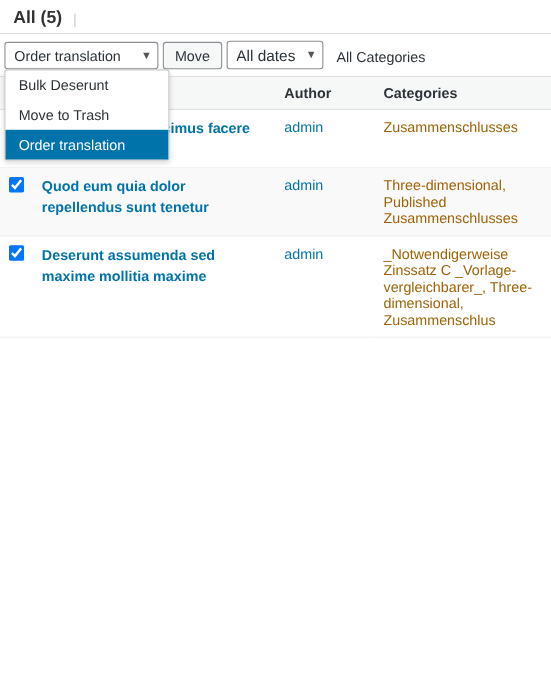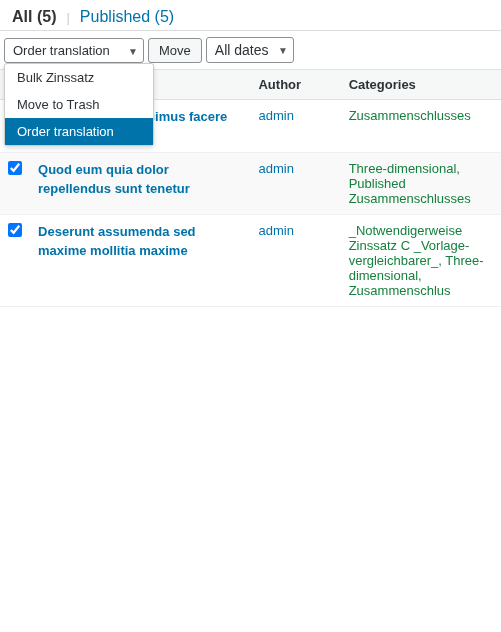--- a/index.html
+++ b/index.html
@@ -162,21 +162,21 @@
     .post-title a {
       color: #0073aa;
       text-decoration: none;
     }
 
     .author-cell {
       color: #0073aa;
     }
 
     .categories-cell {
-      color: #15803d;
+      color: #a16207;
       margin-left: 44px;
     }
 
     .checkbox-cell {
       width: 28px;
       text-align: center;
     }
 
     input[type="checkbox"] {
       width: 14px;
@@ -190,48 +190,45 @@
   </style>
 </head>
 <body>
 
 <div class="tabs">
   <a class="tab-item active">
     <span>All</span>
     <span>(5)</span>
   </a>
   <span class="tab-separator">|</span>
-  <a class="tab-item">
-    <span>Published</span>
-    <span>(5)</span>
-  </a>
 </div>
 
 <div class="toolbar">
   <div class="bulk-actions-wrapper">
     <select class="bulk-actions-select">
     <option value="bulk-actions">Bulk Actions</option><option value="edit">Edit</option><option value="trash">Move to Trash</option><option value="order-translation" selected="">Order translation</option></select>
     <span class="select-arrow">▼</span>
     
     <div class="dropdown-menu">
-      <div class="menu-item">Bulk Zinssatz</div>
+      <div class="menu-item">Bulk Deserunt</div>
       <div class="menu-item">Move to Trash</div>
       <div class="menu-item selected">Order translation</div>
     </div>
   </div>
 
   <button class="apply-btn">Move</button>
 
   <div class="date-select-wrapper">
     <select class="date-select">
       <option>All dates</option>
     </select>
     <span class="select-arrow">▼</span>
   </div>
 
+  <span class="categories-label">All Categories</span>
 </div>
 
 <table class="posts-table">
   <thead>
     <tr>
       <th class="checkbox-cell">
         <input type="checkbox" style="">
       </th>
       <th class="col-title">Title</th>
       <th class="col-author">Author</th>

